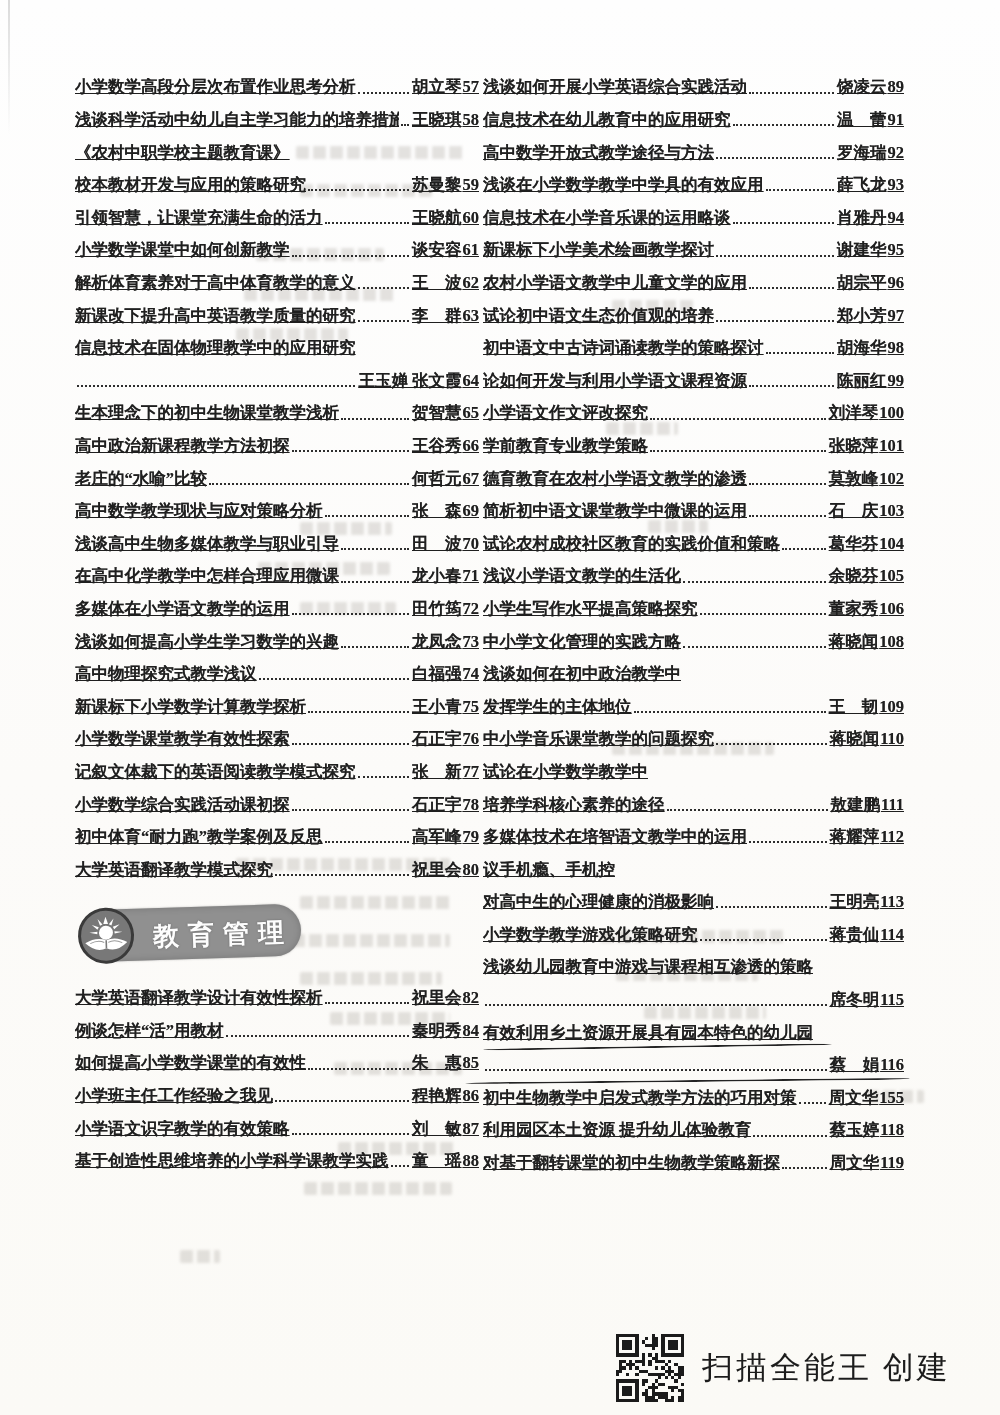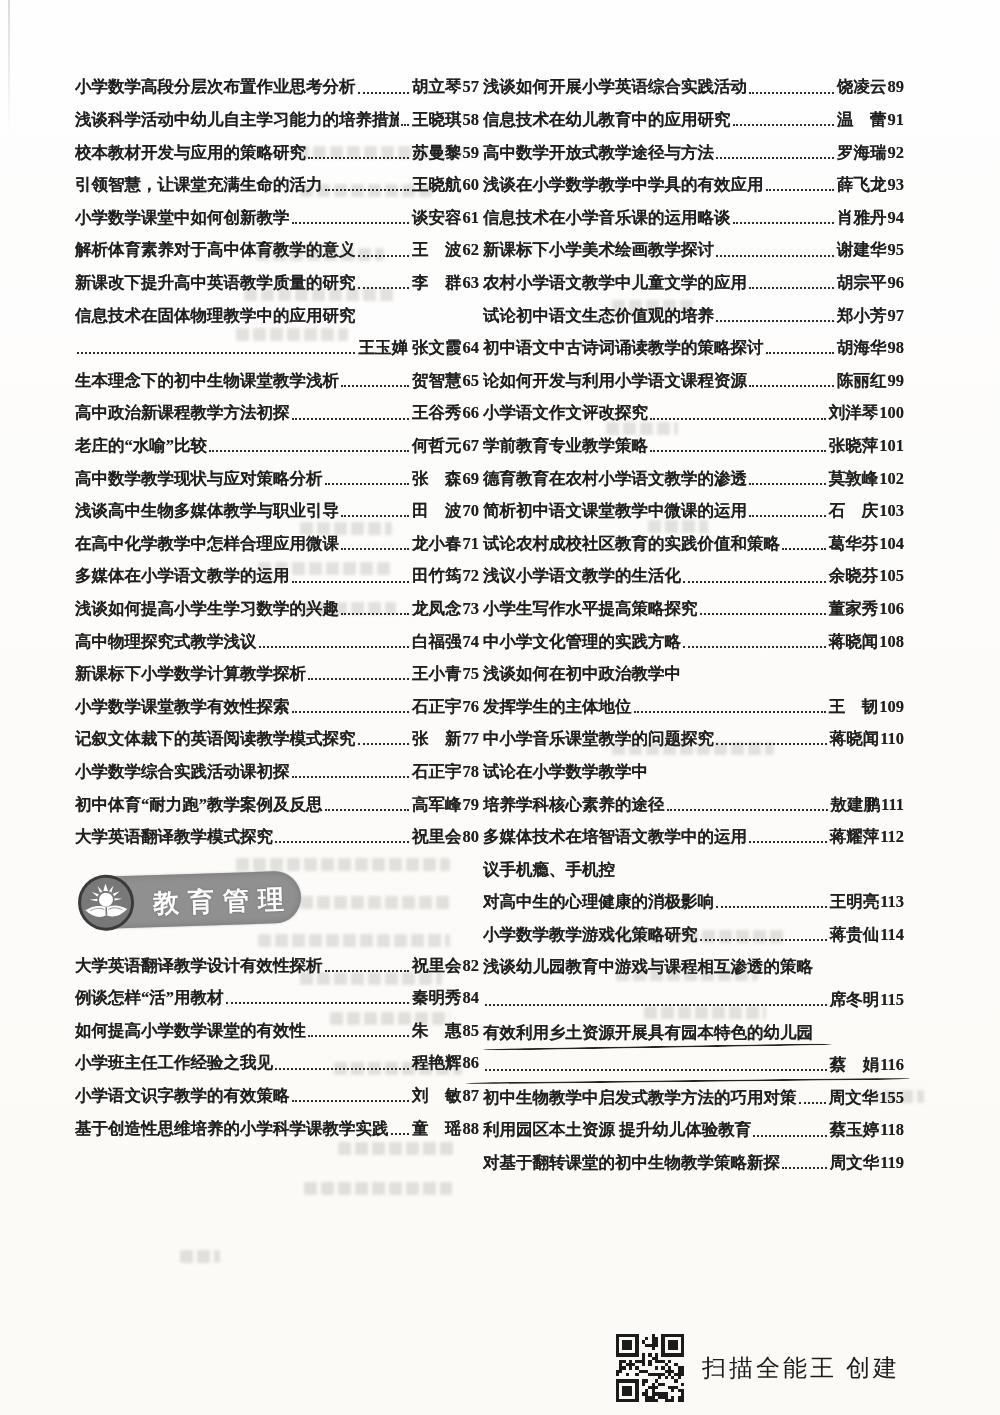--- a/index.html
+++ b/index.html
@@ -18,21 +18,21 @@
     position:absolute;left:8px;top:0;width:2px;height:135px;
     background:linear-gradient(#c7c7c7,rgba(200,200,200,0));opacity:.65;
   }
   
   .bleed{
     position:absolute;height:13px;border-radius:2px;
     background:repeating-linear-gradient(90deg,#a8a39c 0 13px,transparent 13px 17px);
     opacity:.30;filter:blur(1.6px);z-index:0;
   }
   .cols{
-    position:absolute;left:75px;top:70px;width:845px;display:flex;gap:4px;z-index:1;
+    position:absolute;left:75px;top:70px;width:845px;display:flex;gap:4px;z-index:1;text-decoration:underline;
   }
   .col-left{width:404px;}
   .col-right{width:421px;text-align:right;}
   .row{
     display:flex;align-items:flex-end;height:32.6px;box-sizing:border-box;
     padding-bottom:6px;white-space:nowrap;position:relative;
     font-size:16.5px;font-weight:700;
     text-shadow:0 0 .4px rgba(20,20,20,.55);
   }
   .row .t{flex:0 1 auto;overflow:hidden;line-height:1.1;}
@@ -69,21 +69,21 @@
     font-family:"Liberation Sans","DejaVu Sans",sans-serif;
     text-shadow:0 0 2px rgba(70,70,70,.6);
   }
   .logo{position:absolute;left:-3px;top:-3px;width:60px;height:60px;z-index:3;}
   
   .watermark{
     position:absolute;left:616px;top:1334px;display:flex;align-items:center;gap:18px;z-index:1;
   }
   .qr{width:68px;height:68px;}
   .wm-text{
-    font-size:24px;color:#1c1c1c;letter-spacing:3px;
+    font-size:31px;color:#1c1c1c;letter-spacing:3px;
     font-family:"Liberation Serif","DejaVu Serif",serif;
   }
 </style>
 </head>
 <body>
 
 <div class="page">
   <div class="scan-edge"></div>
   <div id="bleeds">
       <div class="bleed" style="left: 296px; top: 146px; width: 170px;"></div>
@@ -123,20 +123,24 @@
     <span class="p">57</span>
   </div>
 
   <div class="row">
     <span class="t">浅谈科学活动中幼儿自主学习能力的培养措施</span>
     <span class="lead"></span>
     <span class="a">王晓琪</span>
     <span class="p">58</span>
   </div>
 
+  <div class="row">
+    <span class="t">《农村中职学校主题教育课》</span>
+
+  </div>
 
   <div class="row">
     <span class="t">校本教材开发与应用的策略研究</span>
     <span class="lead"></span>
     <span class="a">苏曼黎</span>
     <span class="p">59</span>
   </div>
 
   <div class="row">
     <span class="t">引领智慧，让课堂充满生命的活力</span>

